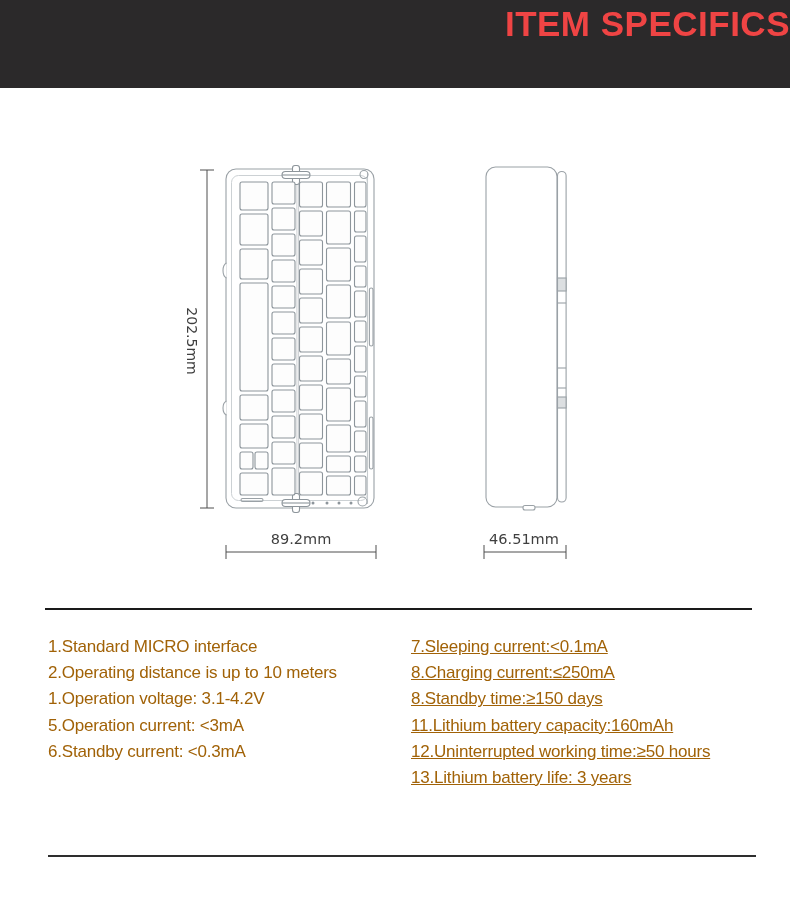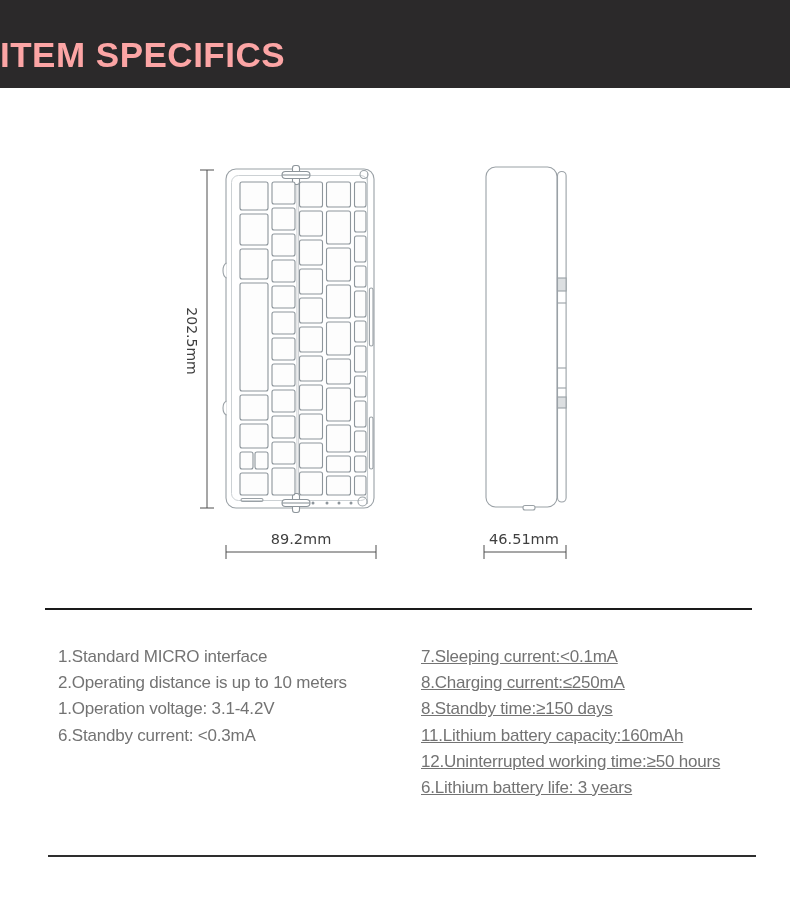--- a/index.html
+++ b/index.html
@@ -1,31 +1,31 @@
 <!DOCTYPE html>
 <html><head>
 <meta charset="utf-8">
 <style>
   html,body{margin:0;padding:0;background:#ffffff;}
   .page{position:relative;width:790px;height:917px;background:#ffffff;overflow:hidden;
         font-family:"Liberation Sans","DejaVu Sans",sans-serif;}
   
   .header{position:absolute;left:0;top:0;width:790px;height:88px;background:#2b292a;}
-  .header h1{margin:0;padding-top:35px;text-align:left;color:#fca5a5;
+  .header h1{margin:0;padding-top:4px;text-align:right;color:#ef4444;
              font-size:35px;font-weight:bold;letter-spacing:0.5px;
              font-family:"Liberation Sans",sans-serif;}
   
   .diagram{position:absolute;left:0;top:130px;width:790px;height:470px;}
   
   .divider{position:absolute;background:#1a1a1a;}
   .divider-top{left:45px;top:608px;width:707px;height:2px;}
   .divider-bottom{left:48px;top:855px;width:708px;height:2px;background:#2e2e2e;}
   
-  .spec-list{position:absolute;top:634px;margin:10px;padding:0;list-style:none;
-             font-size:17px;letter-spacing:-0.2px;color:#737373;}
+  .spec-list{position:absolute;top:634px;margin:0;padding:0;list-style:none;
+             font-size:17px;letter-spacing:-0.2px;color:#a16207;}
   .spec-list li{height:26.2px;line-height:26.2px;white-space:nowrap;}
   .spec-left{left:48px;}
   .spec-right{left:411px;text-decoration:underline;}
   
   svg text{font-family:"DejaVu Sans","Liberation Sans",sans-serif;fill:#3f3f3f;}
 </style>
 </head>
 <body>
 
 <div class="page">
@@ -170,27 +170,28 @@
     </g>
     <text x="524" y="544" text-anchor="middle" font-size="14.5">46.51mm</text>
   </svg>
 
   <div class="divider divider-top"></div>
 
   <ul class="spec-list spec-left">
     <li>1.Standard MICRO interface</li>
     <li>2.Operating distance is up to 10 meters</li>
     <li>1.Operation voltage: 3.1-4.2V</li>
+    <li>5.Operation current: &lt;3mA</li>
     <li>6.Standby current: &lt;0.3mA</li>
   </ul>
 
   <ul class="spec-list spec-right">
     <li>7.Sleeping current:&lt;0.1mA</li>
     <li>8.Charging current:≤250mA</li>
     <li>8.Standby time:≥150 days</li>
     <li>11.Lithium battery capacity:160mAh</li>
     <li>12.Uninterrupted working time:≥50 hours</li>
-    <li>6.Lithium battery life: 3 years</li>
+    <li>13.Lithium battery life: 3 years</li>
   </ul>
 
   <div class="divider divider-bottom"></div>
 
 </div>
 
 </body></html>

